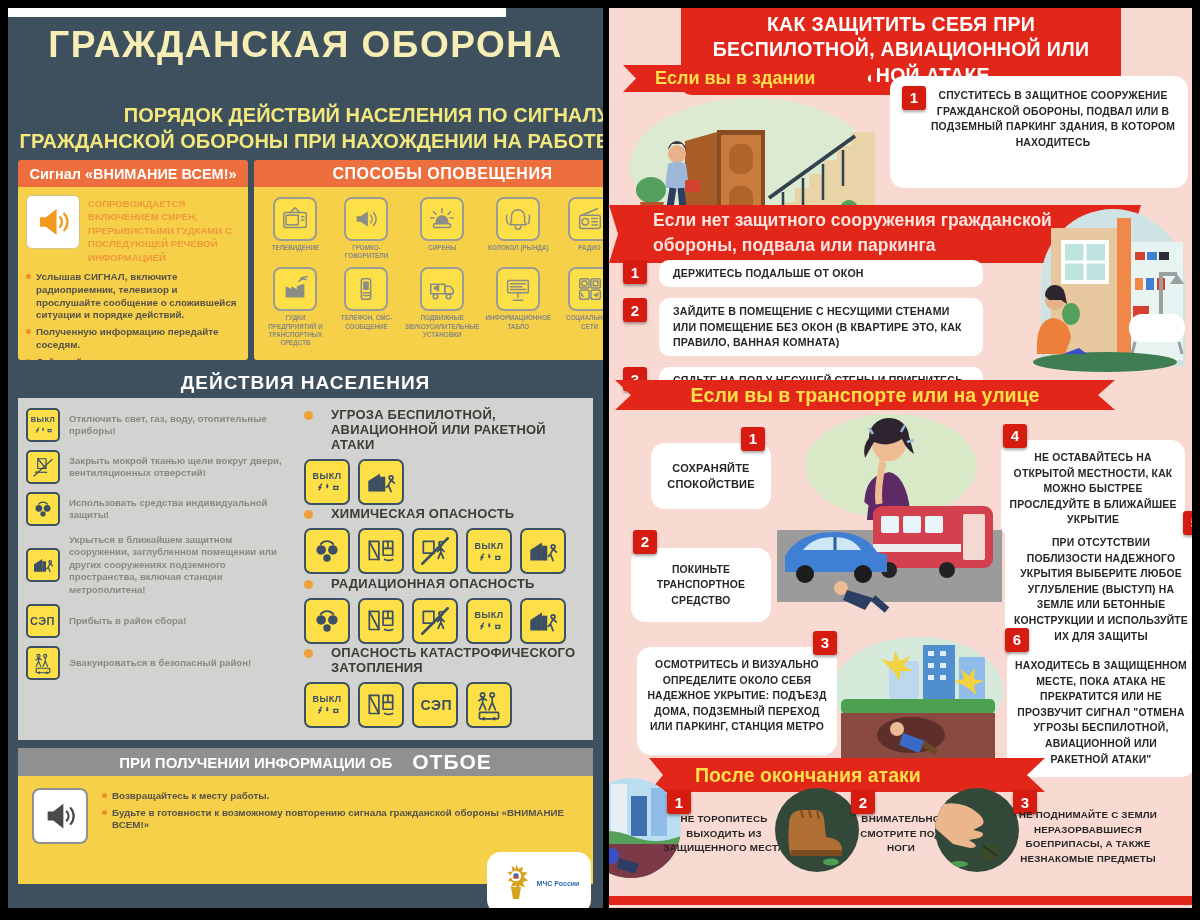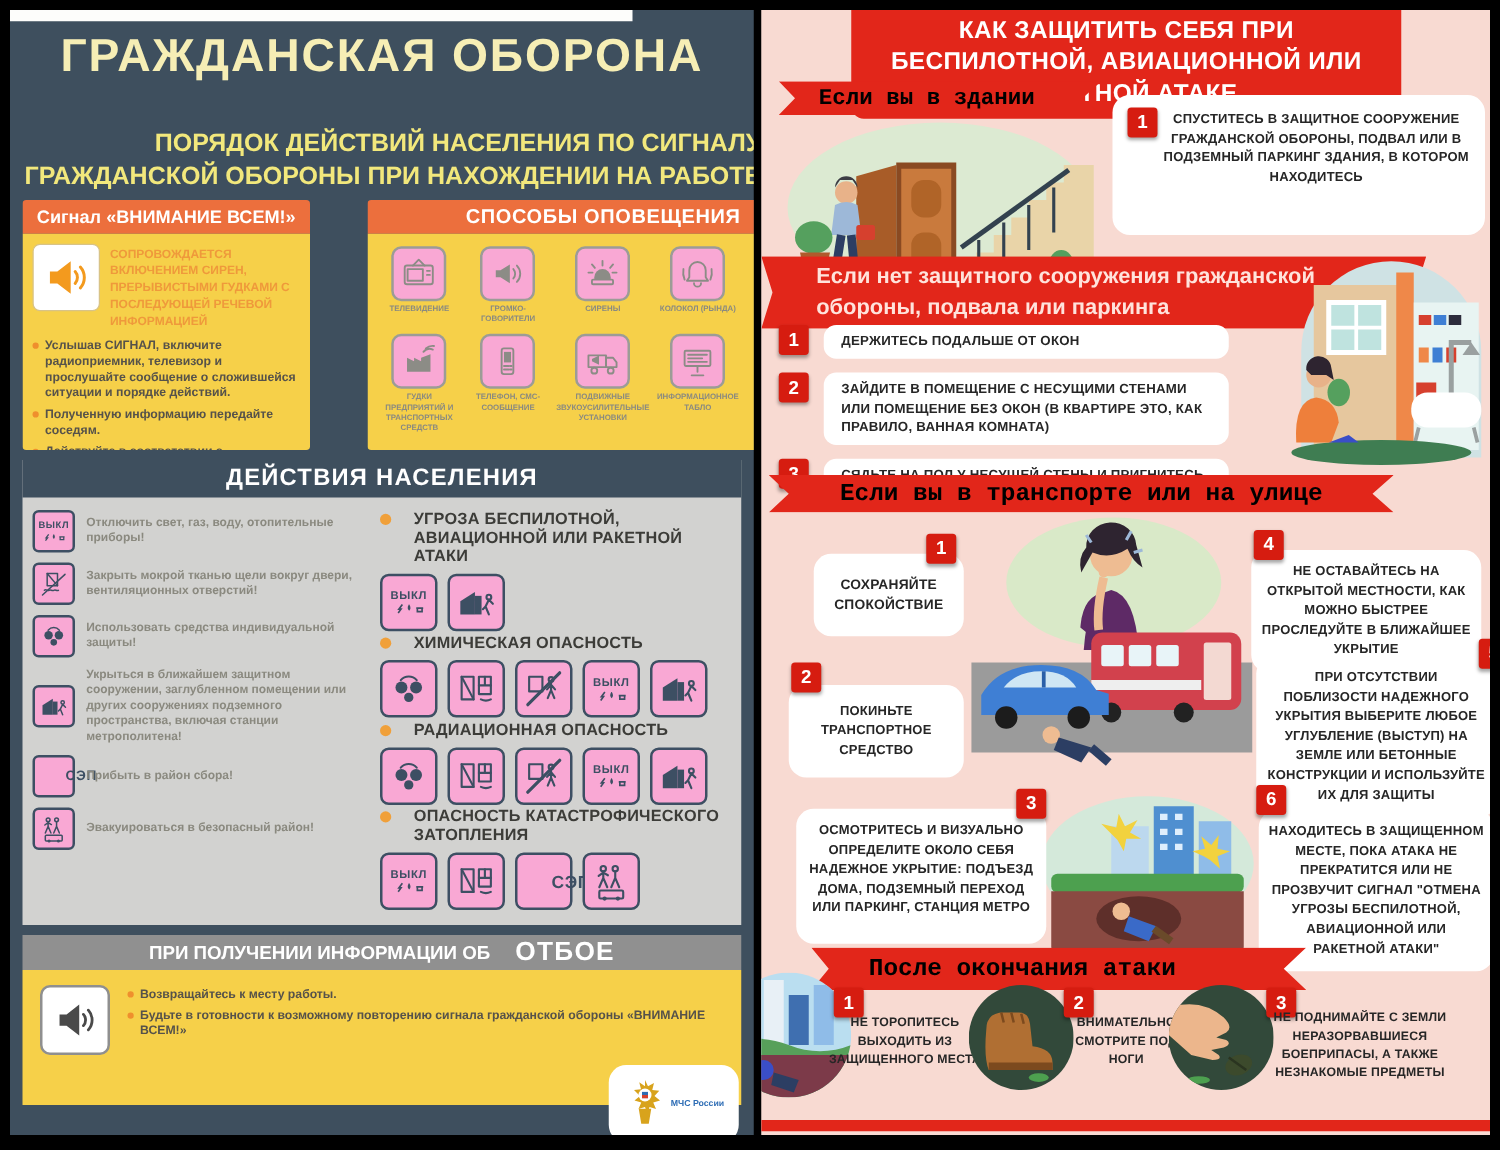--- a/index.html
+++ b/index.html
@@ -14,40 +14,40 @@
 
   
   .lp-topstrip { left:0; top:0; width:498px; height:9px; background:#fdfdfb; }
   .lp-title { left:0; top:16px; width:100%; text-align:center; color:#f6eeb5;
               font-size:37px; font-weight:bold; letter-spacing:1.5px; }
   .lp-subtitle { left:-6px; top:94px; width:607px; text-align:right; color:#f2e87c;
                  font-size:20px; font-weight:bold; line-height:1.32; }
 
   .card { border-radius:3px; overflow:hidden; display:flex; flex-direction:column; }
   .card-signal { left:10px; top:152px; width:230px; height:200px; }
-  .card-notify { left:246px; top:152px; width:377px; height:200px;margin-left:40px; }
+  .card-notify { left:246px; top:152px; width:377px; height:200px; }
   .card-header { height:27px; background:#ec6f3d; color:#fff; font-weight:bold;
                  display:flex; align-items:center; justify-content:center; flex:none; }
   .card-signal .card-header { font-size:14.5px; }
   .card-notify .card-header { font-size:16px; letter-spacing:.5px; }
   .card-body { background:#f6d049; flex:1; padding:8px; }
 
   .signal-desc-row { display:flex; gap:8px; align-items:flex-start; }
   .speaker-box { width:54px; height:54px; background:#fff; border:1px solid #d8c387;
                  border-radius:6px; color:#f39a1e; padding:7px; flex:none; }
   .signal-desc { font-size:9.6px; font-weight:bold; color:#ef993b; line-height:1.4; padding-top:2px; }
   .bullets { margin-top:7px; display:flex; flex-direction:column; gap:4px; }
   .bullet-row { display:flex; gap:5px; }
   .bullet-dot { width:5px; height:5px; border-radius:50%; background:#ef8f2d; flex:none; margin-top:3px; }
   .bullet-text { font-size:9.8px; color:#56524a; line-height:1.3; font-weight:600; }
 
   .notify-grid { display:grid; grid-template-columns:repeat(5,1fr);
                  column-gap:6px; row-gap:7px; padding:2px 1px; }
   .notify-item { display:flex; flex-direction:column; align-items:center; }
-  .iconbox { background:#f9a8d4; display:flex; align-items:center; justify-content:center; }
+  .iconbox { background:#fde047; display:flex; align-items:center; justify-content:flex-end; }
   .notify-box { width:44px; height:44px; border:2px solid #9c9c96; border-radius:8px;
                 color:#8c8c86; padding:5px; }
   .notify-label { font-size:6.3px; font-weight:bold; color:#8a8a80; text-align:center;
                   margin-top:3px; line-height:1.3; }
 
   .actions { left:10px; top:360px; width:575px; height:372px; background:#d2d2d0;
              display:flex; flex-direction:column; }
   .actions-header { height:30px; background:#3e4f5e; color:#fff; font-weight:bold;
                     font-size:19px; letter-spacing:1px; display:flex; align-items:center;
                     justify-content:center; flex:none; }
@@ -85,21 +85,21 @@
                    border-radius:8px; color:#4a4a4a; padding:8px; flex:none; }
   .mchs-tab { position:absolute; right:2px; bottom:-30px; width:104px; height:62px;
               background:#fff; border-radius:14px; display:flex; align-items:center;
               justify-content:center; gap:4px; padding:4px; }
   .mchs-label { font-size:7px; font-weight:bold; color:#2e6db5; }
 
   
   .rp-title { left:72px; top:0; width:440px; background:#e2261a; color:#fff;
               font-weight:bold; font-size:19.5px; text-align:center; line-height:1.3;
               padding:4px 8px 7px; border-radius:0 0 10px 10px; letter-spacing:.3px; }
-  .ribbon { background:#e2261a; color:#000000; font-weight:bold; display:flex; align-items:center;font-family:Liberation Mono, monospace; }
+  .ribbon { background:#e2261a; color:#fde047; font-weight:bold; display:flex; align-items:center; }
   .ribbon-building { left:14px; top:57px; width:258px; height:27px; font-size:18px;
                      padding-left:32px;
                      clip-path:polygon(0 0,100% 0,calc(100% - 15px) 50%,100% 100%,0 100%,13px 50%); }
   .banner-noshelter { left:0; top:197px; width:532px; background:#e2261a; color:#ffe3dc;
                       font-weight:bold; font-size:17.5px; line-height:1.4;
                       padding:3px 14px 6px 44px;
                       clip-path:polygon(0 0,100% 0,calc(100% - 18px) 100%,0 100%,9px 50%); }
   .noshelter-items { left:14px; top:252px; width:360px; display:flex; flex-direction:column; gap:11px; }
   .ns-row { display:flex; gap:12px; align-items:flex-start; }
   .badge { width:24px; height:24px; background:#d61c10; color:#fff; font-weight:bold;

